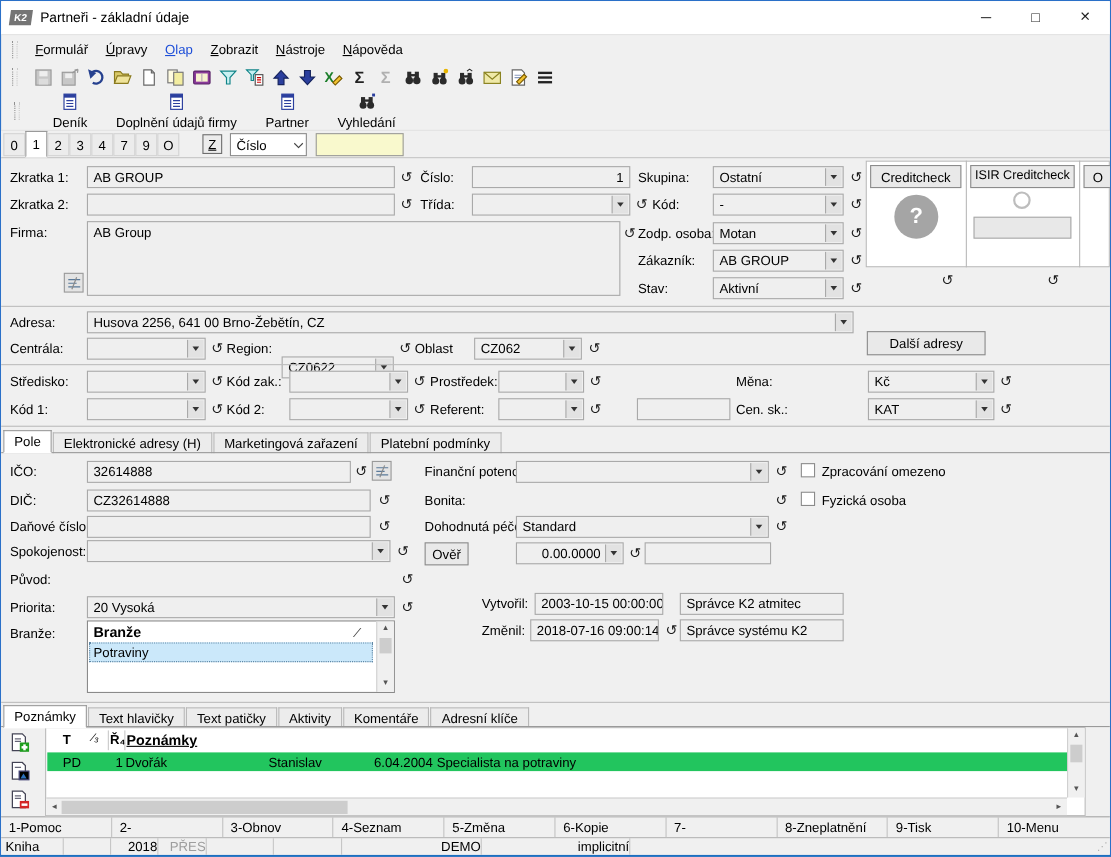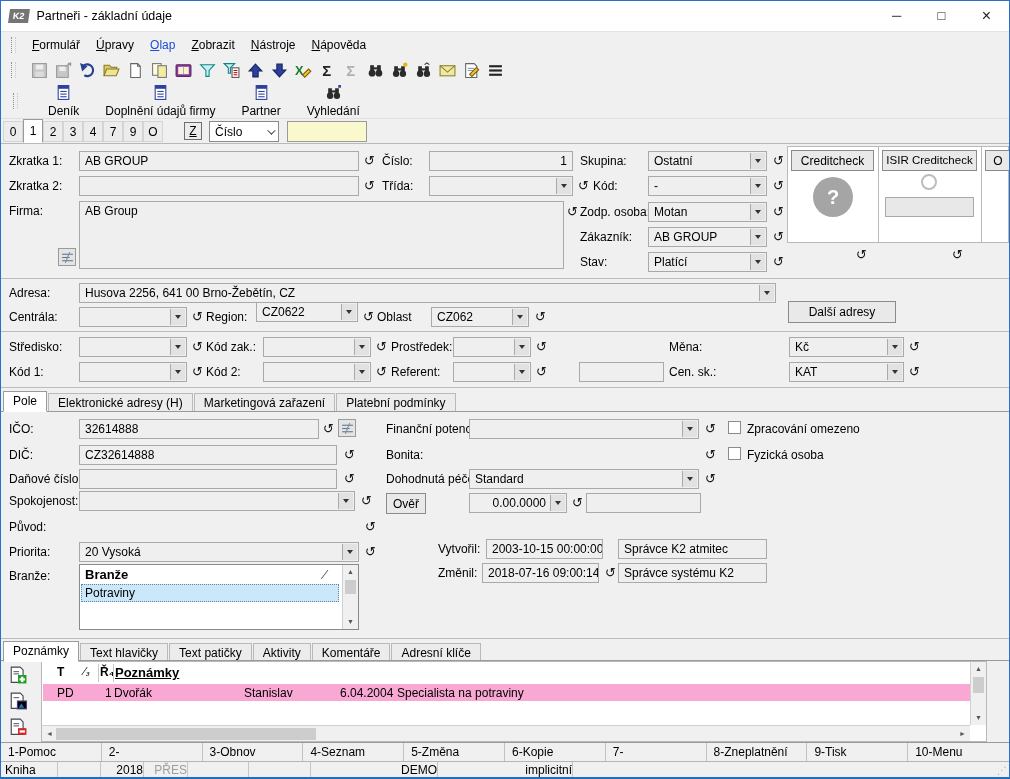--- a/index.html
+++ b/index.html
@@ -53,21 +53,21 @@
   .dtab.active{background:#fff;height:21px;border:1px solid #9a9a9a;border-bottom:1px solid #fff;position:relative;z-index:2;font-size:12px;}
   .tabline{position:absolute;left:0;width:1008px;height:1px;background:#9a9a9a;}
   .listbox{position:absolute;background:#fff;border:1px solid #8a8a8a;}
   .selrow{position:absolute;left:1px;background:#cbe8fa;border:1px dotted #5f87a5;padding:1px 3px;}
   .vsb{position:absolute;background:#f0f0f0;border-left:1px solid #d0d0d0;}
   .sbarrow{position:absolute;left:0;right:0;text-align:center;font-size:7px;color:#555;line-height:14px;}
   .sbthumb{position:absolute;left:2px;right:2px;background:#cdcdcd;}
   .notetable{position:absolute;left:40px;top:517px;width:946px;height:81px;background:#fff;border:1px solid #b9b9b9;}
   .nhdr{position:absolute;font-weight:bold;white-space:nowrap;}
   .ncell{position:absolute;white-space:nowrap;}
-  .noterow{position:absolute;left:1px;top:22px;width:928px;height:17px;background:#f9a8d4;}
+  .noterow{position:absolute;left:1px;top:22px;width:928px;height:17px;background:#22c55e;}
   .noteicon{position:absolute;width:22px;height:20px;display:flex;align-items:center;justify-content:center;}
   
   .fkeys{height:19px;display:flex;border-top:1px solid #9a9a9a;background:#f0f0f0;}
   .fkey{width:101px;padding:2px 0 0 7px;border-right:1px solid #c2c2c2;overflow:hidden;white-space:nowrap;}
   .statusbar{height:17px;display:flex;border-top:1px solid #b5b5b5;background:#f0f0f0;}
   .scell{border-right:1px solid #c6c6c6;padding-top:1px;text-align:right;overflow:hidden;white-space:nowrap;}
   .scell.left{text-align:left;padding-left:4px;}
   .dim{color:#9e9e9e;}
   .gripcorner{margin-left:auto;color:#b0b0b0;font-size:10px;padding-right:2px;line-height:16px;}
 </style>
@@ -340,21 +340,21 @@
     <span class="dd" style="left:647px;top:58px;width:119px"><span>Motan</span><span class="dda">
           <span class="tri"></span>
         </span></span>
     <span class="hist" style="left:772px;top:61px">↺</span>
     <span class="lbl" style="left:579px;top:86px">Zákazník:</span>
     <span class="dd" style="left:647px;top:83px;width:119px"><span>AB GROUP</span><span class="dda">
           <span class="tri"></span>
         </span></span>
     <span class="hist" style="left:772px;top:86px">↺</span>
     <span class="lbl" style="left:579px;top:111px">Stav:</span>
-    <span class="dd" style="left:647px;top:108px;width:119px"><span>Platící</span><span class="dda">
+    <span class="dd" style="left:647px;top:108px;width:119px"><span>Aktivní</span><span class="dda">
           <span class="tri"></span>
         </span></span>
     <span class="hist" style="left:772px;top:111px">↺</span>
 
     <div class="ccpanel"></div>
     <div class="ccdiv" style="left:877px"></div>
     <div class="ccdiv" style="left:980px"></div>
     <span class="btn" style="left:790px;top:6px;width:83px;height:21px">Creditcheck</span>
     <span class="qcircle" style="left:812px;top:33px">?</span>
     <span class="btn" style="left:881px;top:6px;width:95px;height:21px;font-size:11.5px">ISIR Creditcheck</span>
@@ -370,21 +370,21 @@
     <span class="dd" style="left:78px;top:139px;width:697px"><span>Husova 2256, 641 00 Brno-Žebětín, CZ</span><span class="dda">
           <span class="tri"></span>
         </span></span>
     <span class="btn" style="left:787px;top:157px;width:108px;height:22px">Další adresy</span>
     <span class="lbl" style="left:8px;top:166px">Centrála:</span>
     <span class="dd" style="left:78px;top:163px;width:108px"><span></span><span class="dda">
           <span class="tri"></span>
         </span></span>
     <span class="hist" style="left:191px;top:166px">↺</span>
     <span class="lbl" style="left:205px;top:166px">Region:</span>
-    <span class="dd" style="left:255px;top:158px;width:102px"><span>CZ0622</span><span class="dda">
+    <span class="dd" style="left:255px;top:180px;width:102px"><span>CZ0622</span><span class="dda">
           <span class="tri"></span>
         </span></span>
     <span class="hist" style="left:362px;top:166px">↺</span>
     <span class="lbl" style="left:376px;top:166px">Oblast</span>
     <span class="dd" style="left:430px;top:163px;width:98px"><span>CZ062</span><span class="dda">
           <span class="tri"></span>
         </span></span>
     <span class="hist" style="left:534px;top:166px">↺</span>
 
     <div class="sep" style="top:187px"></div>

